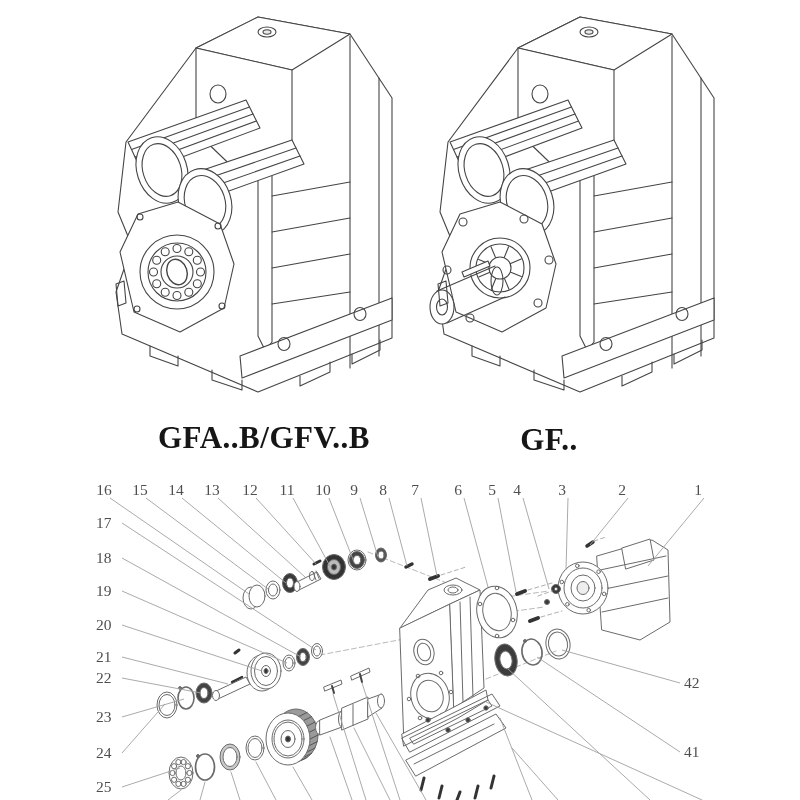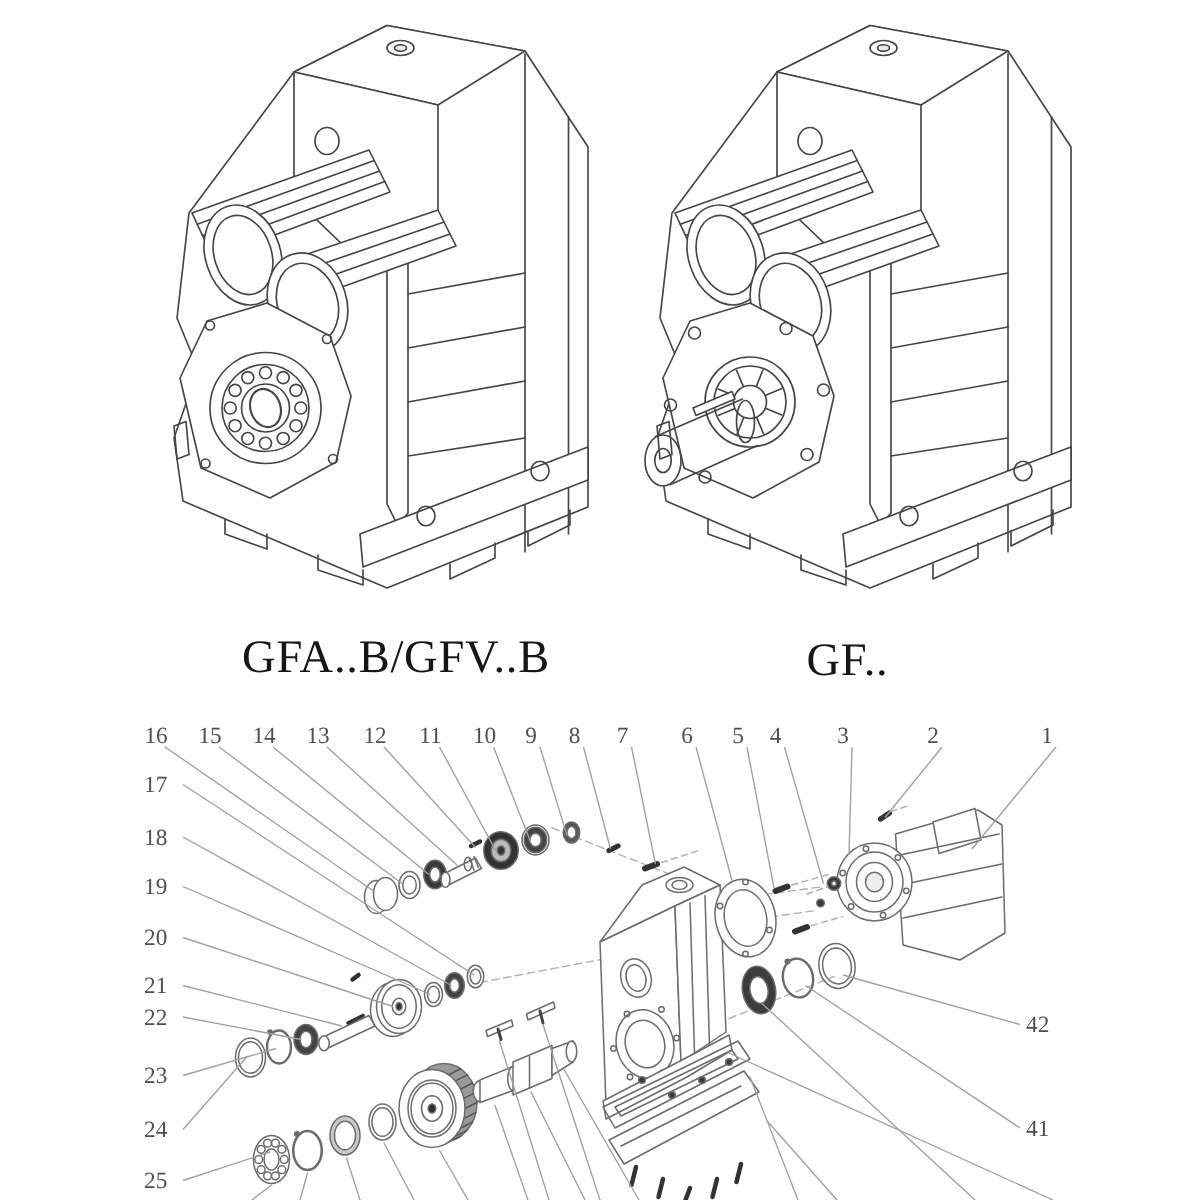--- a/index.html
+++ b/index.html
@@ -1,19 +1,19 @@
 <!DOCTYPE html>
 <html><head>
 <meta charset="utf-8">
 <style>
   html,body{margin:0;padding:0;background:#ffffff;}
   body{width:800px;height:800px;position:relative;overflow:hidden;
        font-family:"Liberation Serif",serif;}
   .model-label{position:absolute;transform:translateX(-50%);
-       font-weight:normal;font-size:31px;color:#161616;letter-spacing:.5px;
+       font-weight:bold;font-size:31px;color:#161616;letter-spacing:.5px;
        white-space:nowrap;}
   svg text.callout{font-family:"Liberation Serif",serif;font-size:15.5px;fill:#4f4f4f;}
   .stage{position:absolute;left:0;top:0;}
 </style>
 </head>
 <body>
 
 <svg class="stage" width="800" height="800" viewBox="0 0 800 800">
 
   <g stroke="#454545" stroke-width="1.1" fill="none" stroke-linejoin="round" stroke-linecap="round">
@@ -421,13 +421,13 @@
       <text x="96" y="683" text-anchor="start" class="callout">22</text>
       <text x="96" y="722" text-anchor="start" class="callout">23</text>
       <text x="96" y="758" text-anchor="start" class="callout">24</text>
       <text x="96" y="792" text-anchor="start" class="callout">25</text>
       <text x="684" y="688" text-anchor="start" class="callout">42</text>
       <text x="684" y="757" text-anchor="start" class="callout">41</text>
     </g>
 </svg>
 
 <div class="model-label" style="left:264px; top:420px;">GFA..B/GFV..B</div>
-<div class="model-label" style="left:549px; top:422px;margin-left:16px;">GF..</div>
+<div class="model-label" style="left:549px; top:422px;">GF..</div>
 
 </body></html>

